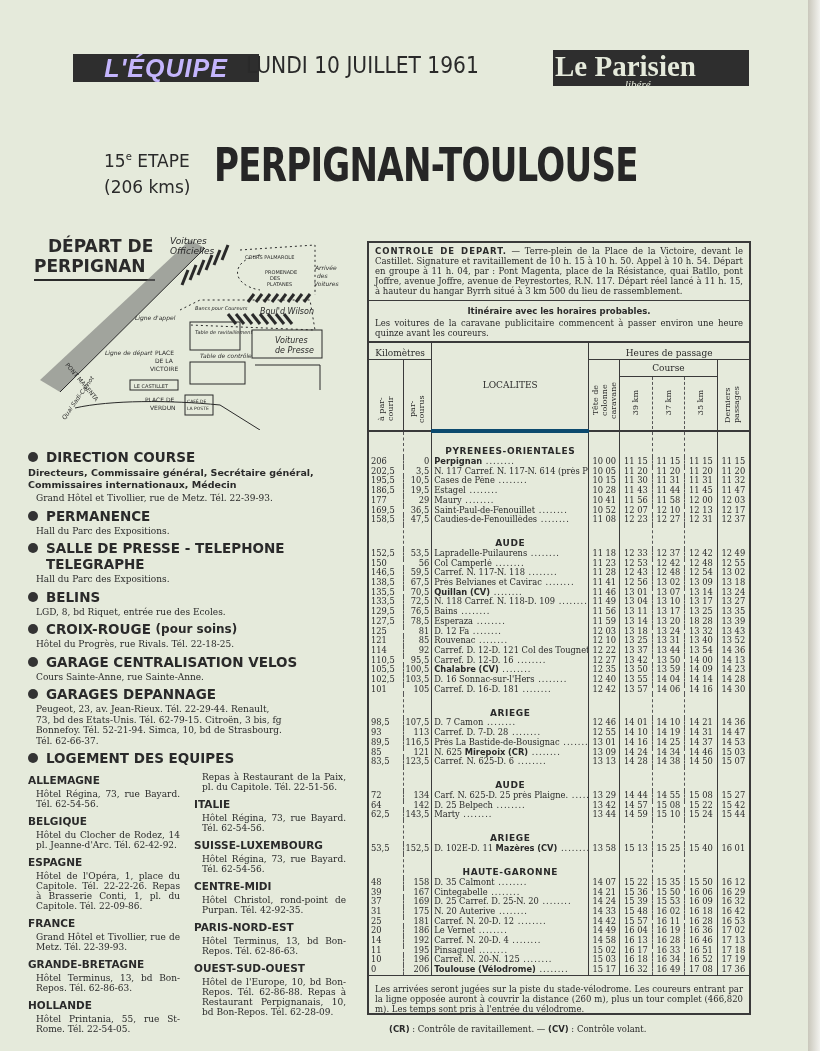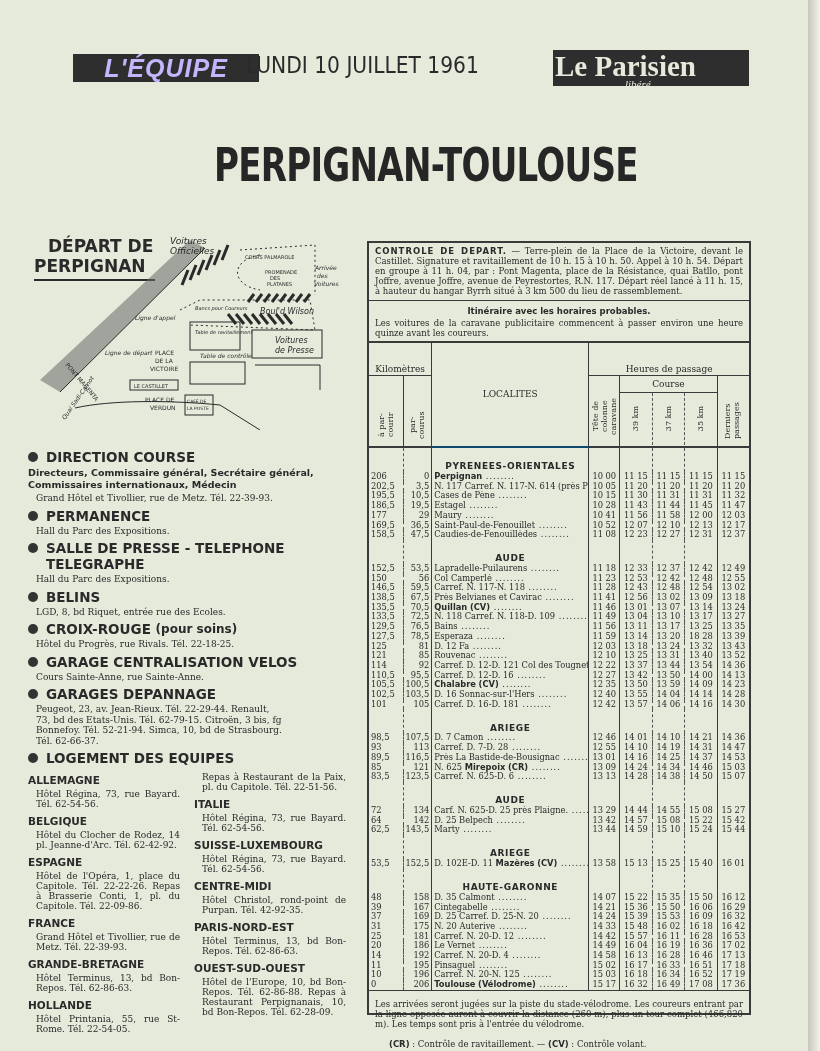--- a/index.html
+++ b/index.html
@@ -43,21 +43,21 @@
   
   .box { position:absolute; left:367px; top:241px; width:380px; height:770px; border:2px solid #3a3a3a; }
   .intro { font-size:8.5px; line-height:10px; padding:3px 6px 4px 6px; text-align:justify; }
   .intro b { font-family:"DejaVu Sans", sans-serif; letter-spacing:1px;margin-top:28px; }
   .rule { border-top:1.5px solid #3a3a3a; margin:0 0; }
   .itin-h { font-family:"DejaVu Sans", sans-serif; font-weight:bold; font-size:8.5px; text-align:center; margin-top:5px; }
   .itin-t { font-size:8.5px; line-height:10px; padding:2px 6px 3px 6px; text-align:justify; }
 
   table.sched { border-collapse:collapse; width:100%; font-size:8.3px; }
   table.sched td, table.sched th { padding:0 2px; line-height:9.7px; vertical-align:bottom; }
-  .h1 th { font-weight:normal; font-size:9px; border-bottom:1.5px solid #3a3a3a; height:32px;border-radius:8px; }
+  .h1 th { font-weight:normal; font-size:9px; border-bottom:1.5px solid #3a3a3a; height:16px;border-radius:8px; }
   .colkm1 { width:34px; } .colkm2 { width:28px; } .colloc { width:152px; }
   .vl { border-left:1.5px solid #3a3a3a; }
   .dl { border-left:1px dashed #555; }
   .vert { writing-mode:vertical-rl; transform:rotate(180deg); font-size:8px; line-height:9px; white-space:nowrap; margin:0 auto; }
   .hdr-row th { height:70px; border-bottom:2px solid #3a3a3a; vertical-align:middle; font-weight:normal; }
   .region td { text-align:center; font-family:"DejaVu Sans", sans-serif; font-weight:bold; font-size:9px; letter-spacing:0.6px; height:24px; vertical-align:middle; }
   .num { text-align:right; }
   .t { text-align:center; white-space:nowrap; }
   .loc { white-space:nowrap; overflow:hidden; }
   .loc b { font-family:"DejaVu Sans", sans-serif; }
@@ -72,20 +72,24 @@
 
   <div class="masthead">
     <div class="equipe">L'ÉQUIPE</div>
     <div class="date">LUNDI 10 JUILLET 1961</div>
     <div class="parisien">
       <span>Le Parisien</span>
       <span class="libere">libéré</span>
     </div>
   </div>
 
+  <div class="stage">
+    <div><span>15</span><sup>e</sup> <span>ETAPE</span></div>
+    <div>(206 kms)</div>
+  </div>
   <div class="title">PERPIGNAN-TOULOUSE</div>
 
   <svg class="map" viewBox="0 0 320 200" xmlns="http://www.w3.org/2000/svg" font-family="DejaVu Sans, sans-serif" fill="#2a2a2a">
     <text x="18" y="22" font-size="17" font-weight="bold">DÉPART DE</text>
     <text x="4" y="42" font-size="17" font-weight="bold">PERPIGNAN</text>
     <line x1="4" y1="50" x2="125" y2="50" stroke="#2a2a2a" stroke-width="2"></line>
 
     <path d="M10 150 L160 10 L175 18 L30 162 Z" fill="#6a6a6a" opacity="0.55"></path>
     <path d="M30 162 L175 18" stroke="#2a2a2a" stroke-width="1" fill="none"></path>
 
@@ -246,21 +250,21 @@
           <col class="colloc">
           <col style="width:30px">
           <col>
           <col>
           <col>
           <col>
         </colgroup>
       <thead>
         <tr class="h1">
           <th colspan="2" style="border-bottom:1.5px solid #3a3a3a">Kilomètres</th>
-          <th rowspan="2" class="vl" style="vertical-align:middle;border-bottom:2px solid #0c4a6e">LOCALITES</th>
+          <th rowspan="2" class="vl" style="vertical-align:middle;border-bottom:4px solid #0c4a6e">LOCALITES</th>
           <th colspan="5" class="vl">Heures de passage</th>
         </tr>
         <tr class="hdr-row">
           <th>
               <div class="vert" style="width:18px;white-space:normal;height:42px">à par-courir</div>
             </th>
           <th class="vl">
               <div class="vert" style="width:18px;white-space:normal;height:42px">par-courus</div>
             </th>
           <th class="vl">

